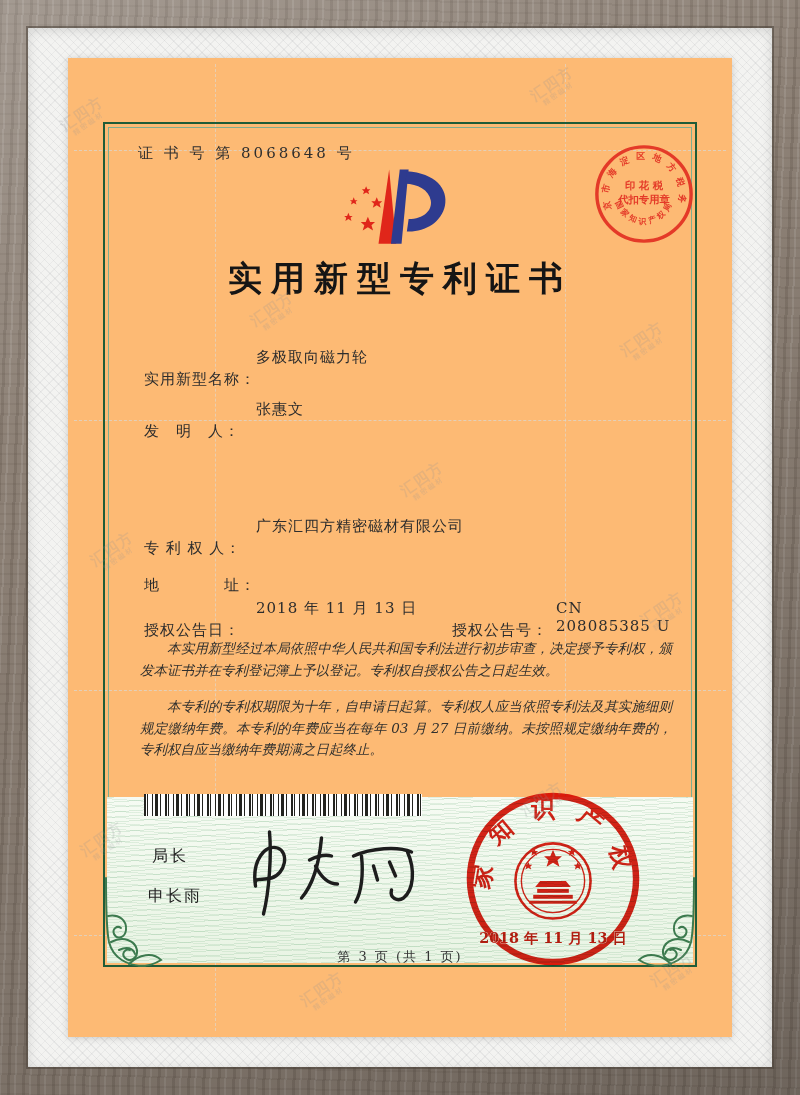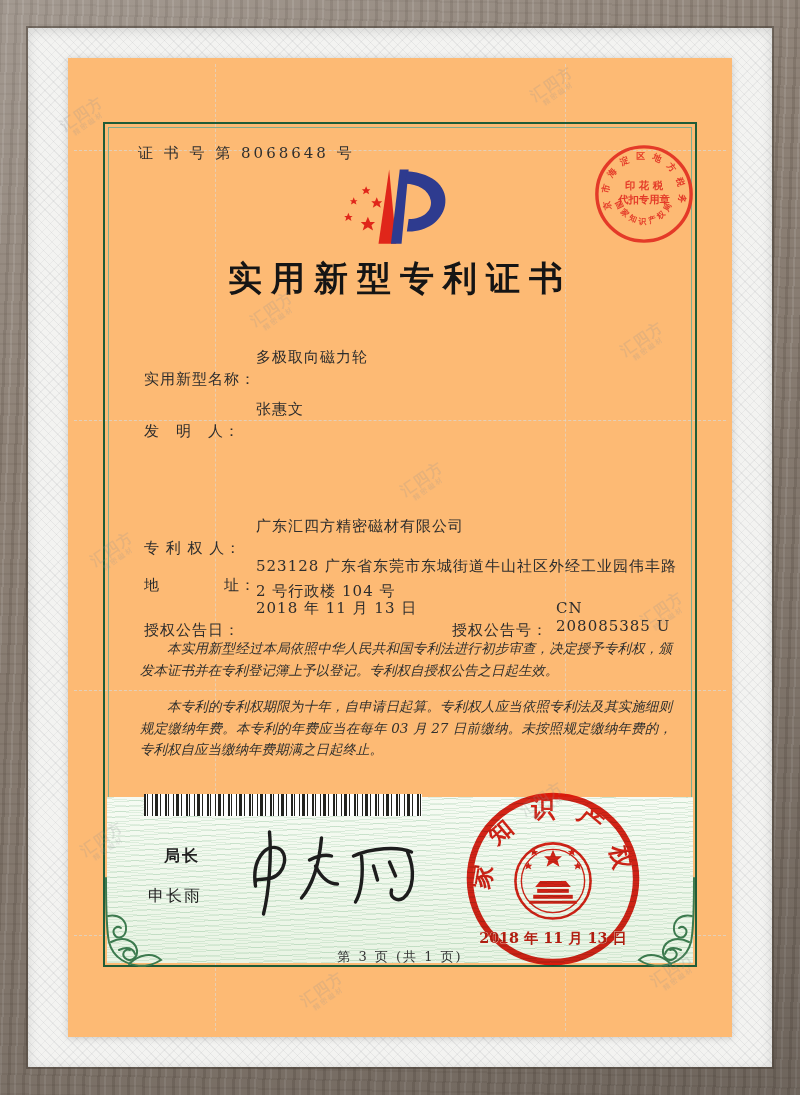--- a/index.html
+++ b/index.html
@@ -42,22 +42,22 @@
   .field .lab{flex:0 0 112px;letter-spacing:1px;white-space:nowrap;margin-top:22px;}
   .field .val{letter-spacing:1px;}
   .field .val-wrap{max-width:452px;line-height:1.65;}
   .grant-right{position:absolute;left:308px;top:0;display:flex;}
   .grant-right .lab{flex:0 0 104px;letter-spacing:1px;}
   .paras{position:absolute;left:58px;right:46px;top:566px;font-size:13.5px;
     line-height:1.62;color:#30302e;text-align:justify;}
   .paras p{margin:14px;text-indent:2em;font-style:italic;}
   .barcode{position:absolute;left:76px;top:736px;width:278px;height:22px;
     background:repeating-linear-gradient(90deg,#23231f 0 2px,#fff 2px 3px,#23231f 3px 4px,#fff 4px 8px,#23231f 8px 9px,#fff 9px 11px,#23231f 11px 14px,#fff 14px 16px,#23231f 16px 17px,#fff 17px 21px);}
-  .sig-role{position:absolute;left:96px;top:788px;font-size:16px;letter-spacing:2px;color:#222;
-    font-family:"DejaVu Sans","Liberation Sans",sans-serif;font-weight:bold;}
+  .sig-role{position:absolute;left:84px;top:788px;font-size:16px;letter-spacing:2px;color:#222;
+    font-family:"DejaVu Sans","Liberation Sans",sans-serif;}
   .sig-name{position:absolute;left:80px;top:820px;font-size:16px;letter-spacing:2px;color:#222;
     font-family:"DejaVu Sans","Liberation Sans",sans-serif;margin-top:8px;}
   .sig-script{position:absolute;left:150px;top:768px;}
   .seal{position:absolute;left:396px;top:732px;mix-blend-mode:multiply;}
   .footer{position:absolute;left:0;top:890px;width:664px;text-align:center;
     font-size:13px;letter-spacing:2px;color:#333;}
   .wm{position:absolute;transform:rotate(-35deg);color:#8f9094;opacity:.20;
     font-family:"DejaVu Sans","Liberation Sans",sans-serif;font-weight:bold;
     font-size:15px;letter-spacing:1px;text-align:center;line-height:1.1;pointer-events:none;}
   .wm small{display:block;font-size:7px;letter-spacing:2px;}
@@ -142,21 +142,20 @@
     <div class="field" style="top:342px">
       <span class="lab">发　明　人：</span>
       <span class="val">张惠文</span>
     </div>
     <div class="field" style="top:459px">
       <span class="lab">专 利 权 人：</span>
       <span class="val">广东汇四方精密磁材有限公司</span>
     </div>
     <div class="field" style="top:496px">
       <span class="lab">地　　　　址：</span>
-      <span class="val val-wrap">523128 广东省东莞市东城街道牛山社区外经工业园伟丰路 2 号行政楼 104 号</span>
     </div>
     <div class="field" style="top:541px">
       <span class="lab">授权公告日：</span>
       <span class="val">2018 年 11 月 13 日</span>
       <span class="grant-right">
         <span class="lab">授权公告号：</span>
         <span class="val">CN 208085385 U</span>
       </span>
     </div>
 

